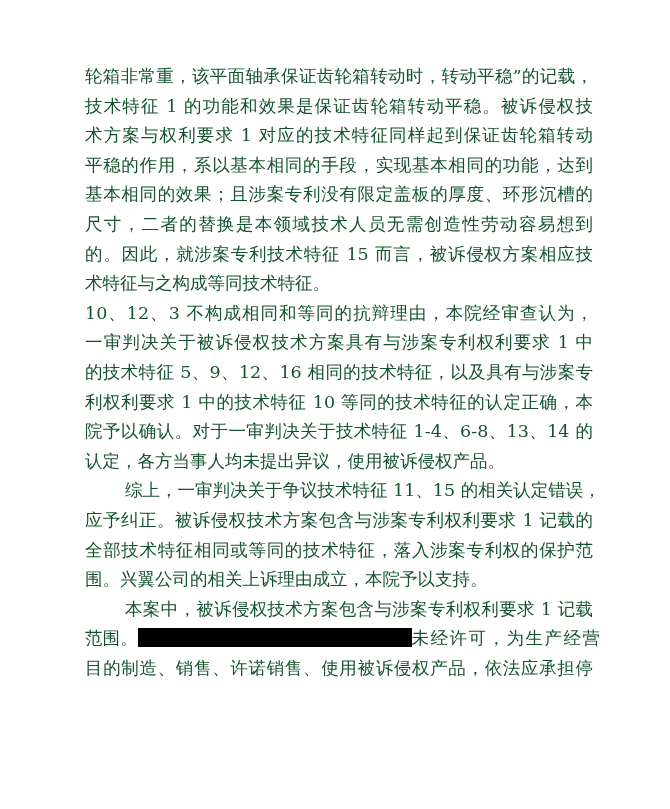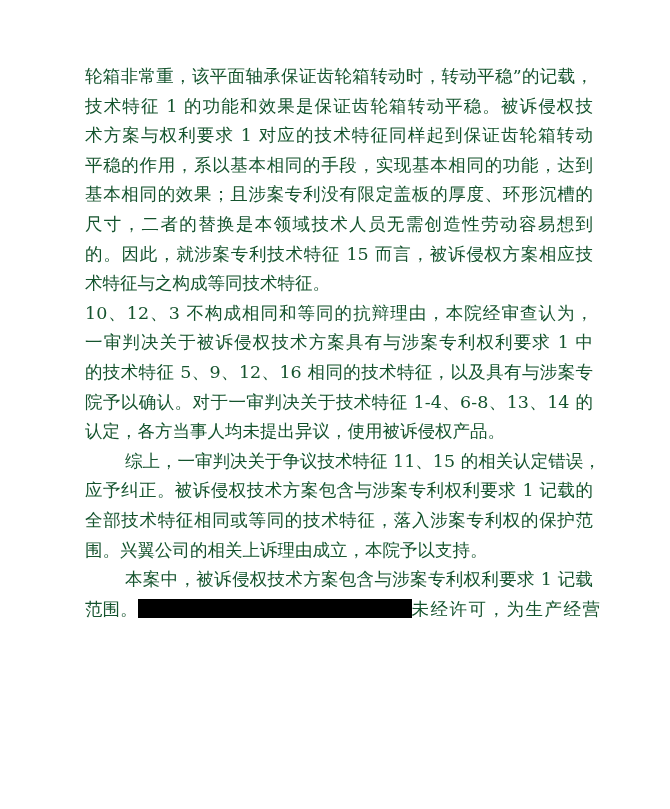--- a/index.html
+++ b/index.html
@@ -25,26 +25,28 @@
   <div class="line">术方案与权利要求 1 对应的技术特征同样起到保证齿轮箱转动</div>
   <div class="line">平稳的作用，系以基本相同的手段，实现基本相同的功能，达到</div>
   <div class="line">基本相同的效果；且涉案专利没有限定盖板的厚度、环形沉槽的</div>
   <div class="line">尺寸，二者的替换是本领域技术人员无需创造性劳动容易想到</div>
   <div class="line">的。因此，就涉案专利技术特征 15 而言，被诉侵权方案相应技</div>
   <div class="line last">术特征与之构成等同技术特征。</div>
 
   <div class="line">10、12、3 不构成相同和等同的抗辩理由，本院经审查认为，</div>
   <div class="line">一审判决关于被诉侵权技术方案具有与涉案专利权利要求 1 中</div>
   <div class="line">的技术特征 5、9、12、16 相同的技术特征，以及具有与涉案专</div>
+  <div class="line">利权利要求 1 中的技术特征 10 等同的技术特征的认定正确，本</div>
   <div class="line">院予以确认。对于一审判决关于技术特征 1-4、6-8、13、14 的</div>
   <div class="line last">认定，各方当事人均未提出异议，使用被诉侵权产品。</div>
 
   <div class="line indent">综上，一审判决关于争议技术特征 11、15 的相关认定错误，</div>
   <div class="line">应予纠正。被诉侵权技术方案包含与涉案专利权利要求 1 记载的</div>
   <div class="line">全部技术特征相同或等同的技术特征，落入涉案专利权的保护范</div>
   <div class="line last">围。兴翼公司的相关上诉理由成立，本院予以支持。</div>
 
 
   <div class="line indent">本案中，被诉侵权技术方案包含与涉案专利权利要求 1 记载</div>
   <div class="line" style="text-align-last:left;">
     <span>范围。</span><span class="redact" style="width:274px;"></span><span style="letter-spacing:1.5px;">未经许可，为生产经营</span>
   </div>
+  <div class="line">目的制造、销售、许诺销售、使用被诉侵权产品，依法应承担停</div>
 </div>
 
 </body></html>

